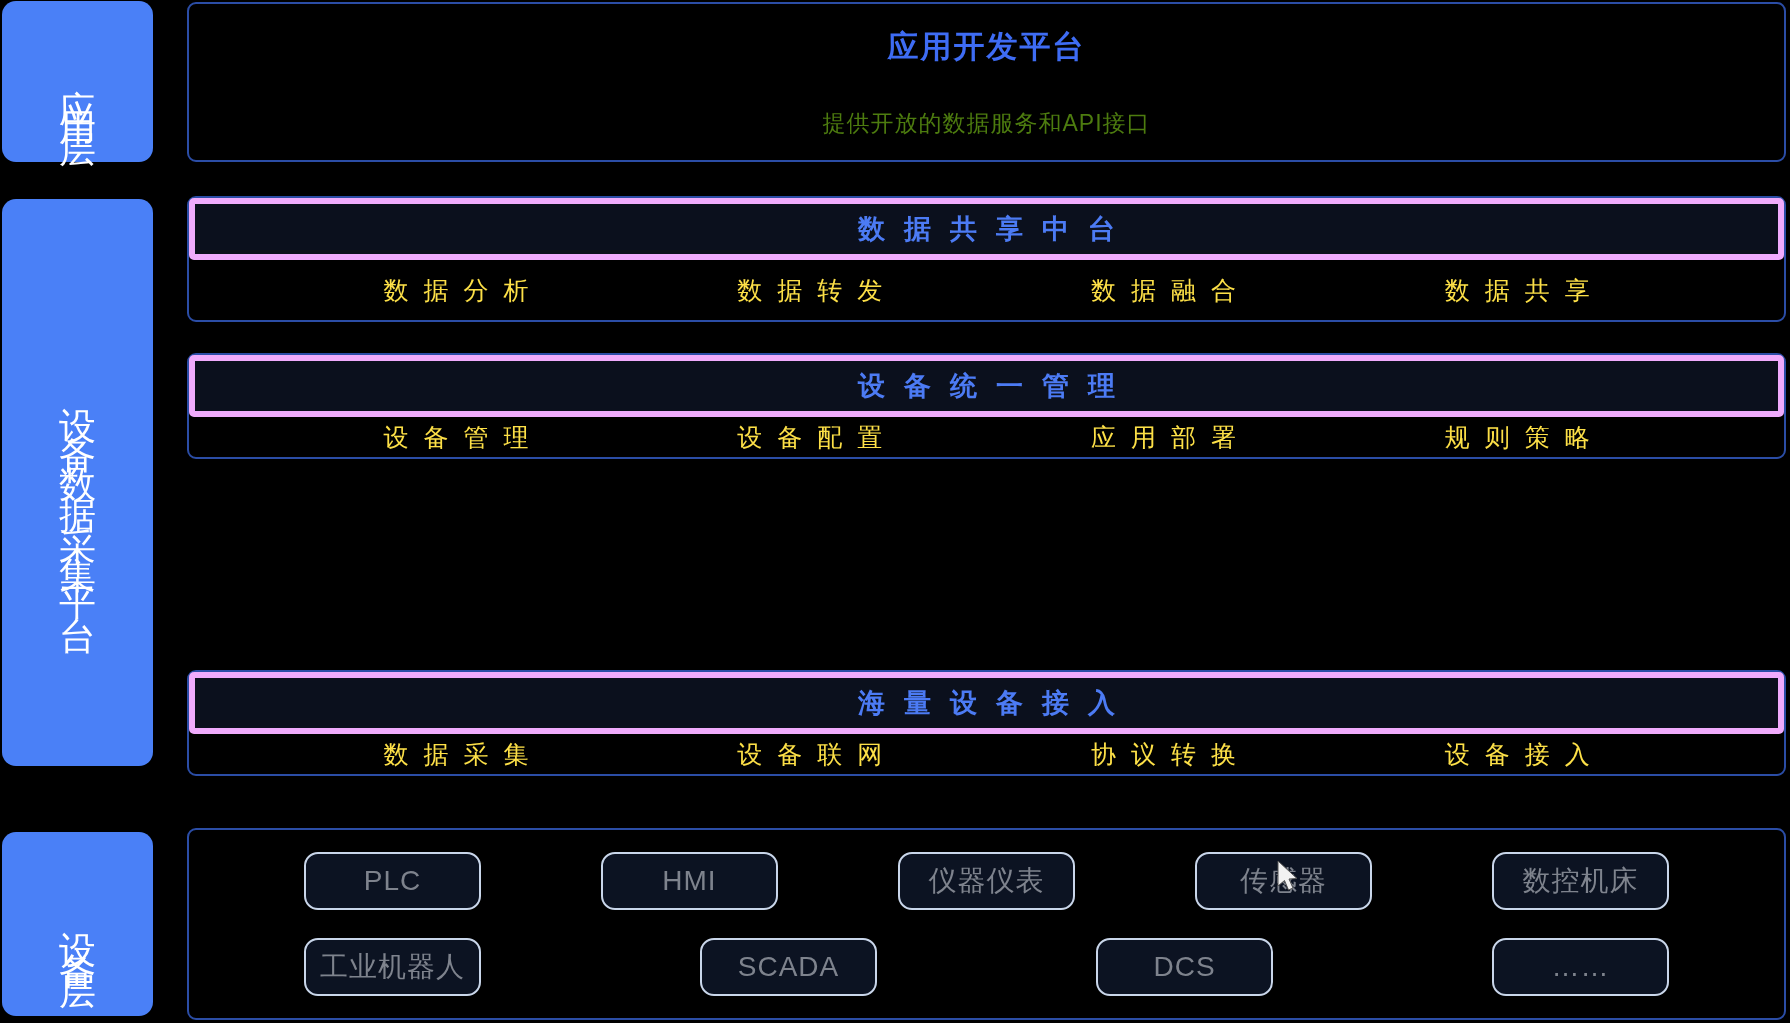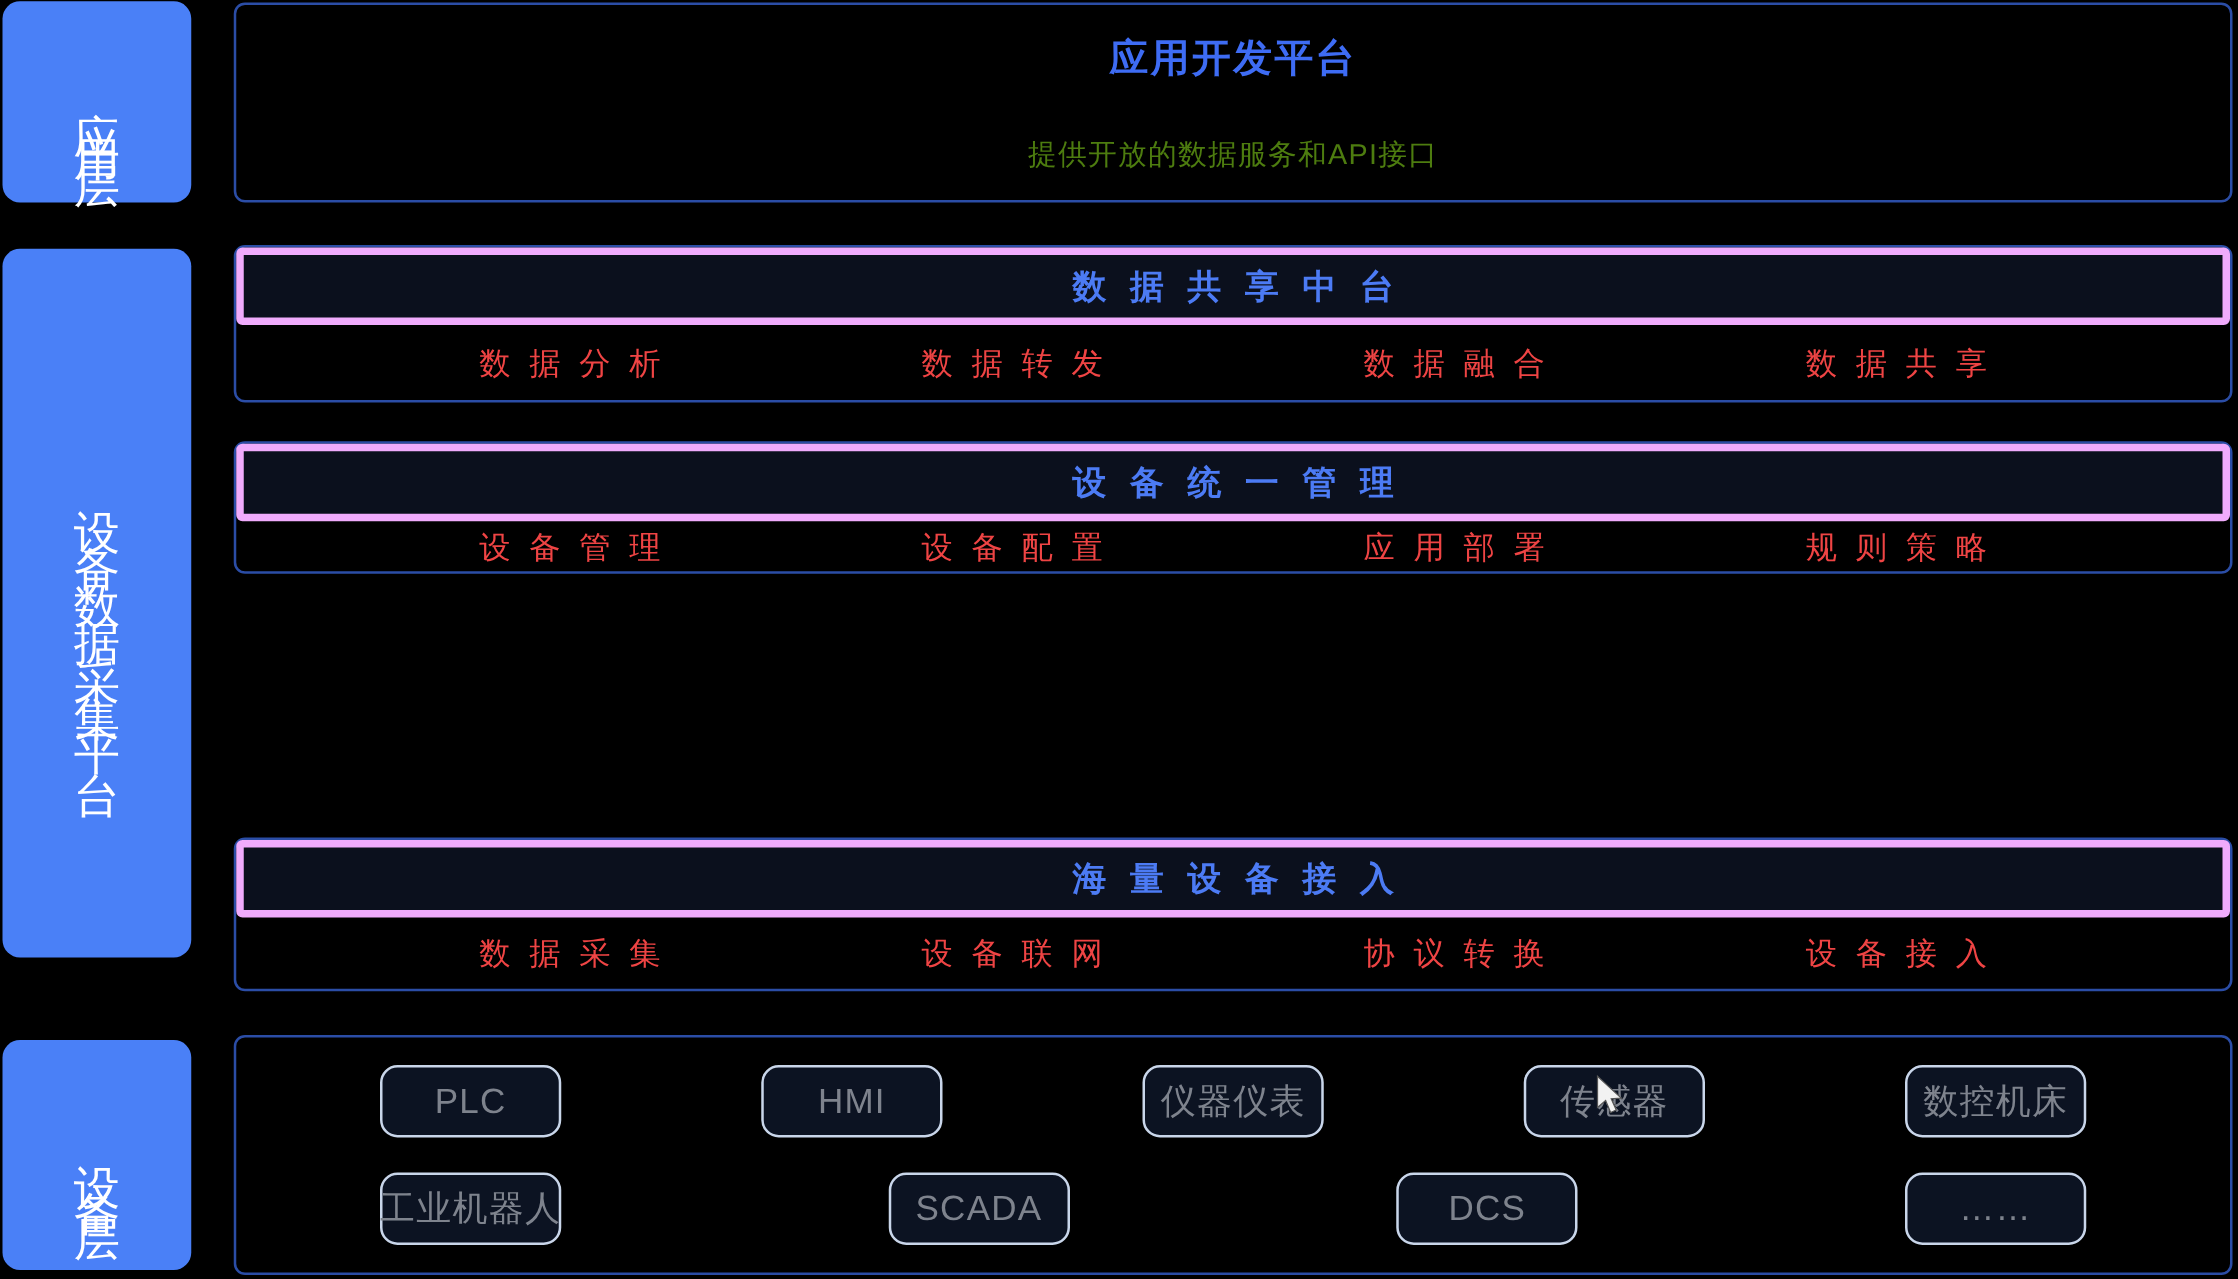--- a/index.html
+++ b/index.html
@@ -29,26 +29,26 @@
   .top-subtitle{color:#4d7c0f;font-size:23px;letter-spacing:1px;}
   
   .section{display:flex;flex-direction:column;}
   .band{
     height:62px;box-sizing:border-box;flex:0 0 62px;
     background:#0b101d;border:6px solid #f0abfc;border-radius:5px;
     display:flex;align-items:center;justify-content:center;
   }
   .band-title{color:#4c7bf4;font-size:27px;font-weight:600;letter-spacing:19px;text-indent:19px;}
   .sec-row{flex:1;display:flex;align-items:center;justify-content:space-around;padding:0 90px;}
-  .sec-item{color:#ef4444;font-size:25px;letter-spacing:15px;text-indent:15px;white-space:nowrap;}
+  .sec-item{color:#fde047;font-size:25px;letter-spacing:15px;text-indent:15px;white-space:nowrap;}
   
   .device-panel{display:flex;flex-direction:column;justify-content:center;gap:28px;padding:0 115px;box-sizing:border-box;}
   .dev-row{display:flex;justify-content:space-between;}
   .dev-box{
-    width:145px;height:58px;box-sizing:border-box;background:#0c1322;
+    width:177px;height:58px;box-sizing:border-box;background:#0c1322;
     border:2.5px solid #c9d6ea;border-radius:14px;
     display:flex;align-items:center;justify-content:center;
     color:#7e838d;font-size:28px;letter-spacing:1px;white-space:nowrap;
   }
   
   .cursor{position:absolute;left:1276px;top:860px;width:24px;height:36px;z-index:5;}
 </style>
 </head>
 <body>
 
@@ -87,21 +87,21 @@
     </div>
     <div class="sec-row">
       <span class="sec-item">设备管理</span>
       <span class="sec-item">设备配置</span>
       <span class="sec-item">应用部署</span>
       <span class="sec-item">规则策略</span>
     </div>
   </section>
 
 
-  <section class="panel section" style="top:670px;height:123px;">
+  <section class="panel section" style="top:670px;height:106px;">
     <div class="band">
       <span class="band-title">海量设备接入</span>
     </div>
     <div class="sec-row">
       <span class="sec-item">数据采集</span>
       <span class="sec-item">设备联网</span>
       <span class="sec-item">协议转换</span>
       <span class="sec-item">设备接入</span>
     </div>
   </section>

